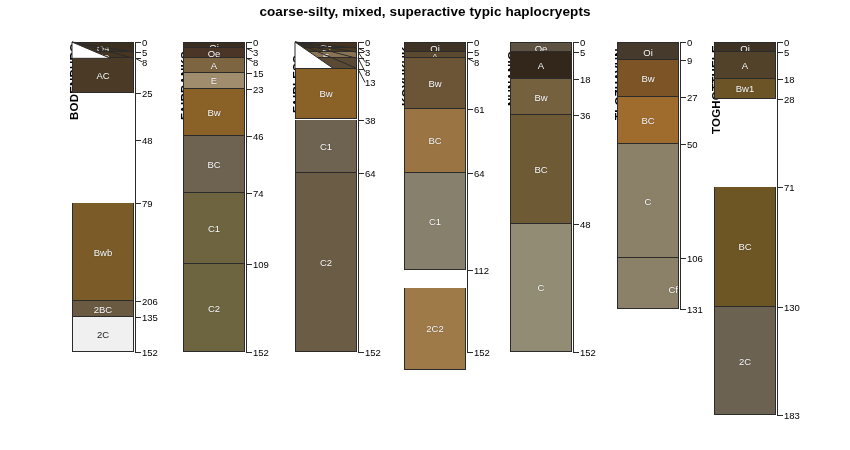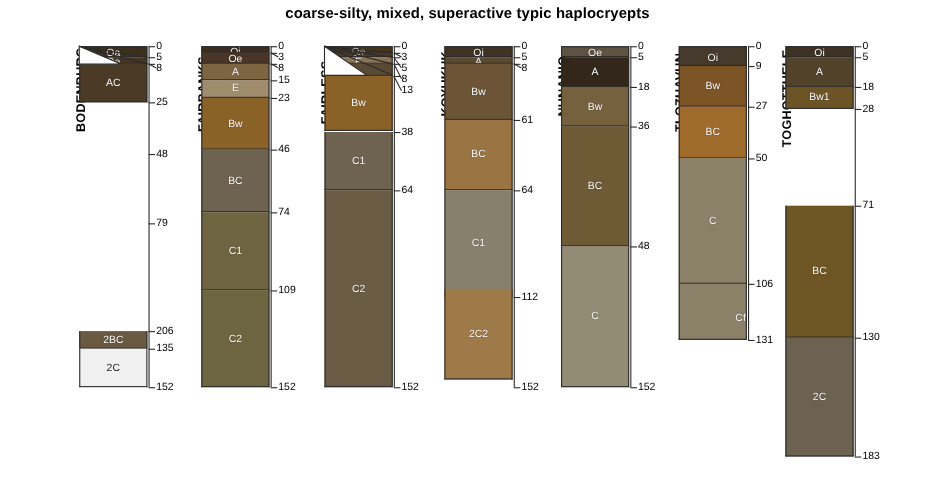--- a/index.html
+++ b/index.html
@@ -63,20 +63,23 @@
         <div class="site-name" style="left: 68px; top: 120.17px;">BODENBURG</div>
         <div class="column" style="left: 72px; top: 42px; width: 62px; height: 310.004px;">
           <div class="horizon first" style="top: 0px; height: 10.1975px; background: rgb(59, 47, 32);">
             <span class="hz-label" style="top: -0.40125px;">Oa</span>
           </div>
           <div class="horizon" style="top: 10.1975px; height: 6.1185px; background: rgb(70, 54, 33);">
             <span class="hz-label" style="top: -1px;">Oe</span>
           </div>
           <div class="horizon" style="top: 16.316px; height: 34.6715px; background: rgb(75, 59, 38);">
             <span class="hz-label" style="top: 11.8357px;">AC</span>
+          </div>
+          <div class="horizon" style="top: 161.12px; height: 97.896px; background: rgb(123, 92, 40);">
+            <span class="hz-label" style="top: 43.448px;">Bwb</span>
           </div>
           <div class="horizon" style="top: 259.017px; height: 16.316px; background: rgb(106, 90, 66);">
             <span class="hz-label" style="top: 2.658px;">2BC</span>
           </div>
           <div class="horizon dark-text" style="top: 275.332px; height: 34.6715px; background: rgb(240, 240, 240);">
             <span class="hz-label" style="top: 11.8357px;">2C</span>
           </div>
         </div>
         <svg class="wedge" width="62" height="18.316" style="left: 72px; top: 42px;">
           <polygon points="0,0 38.44,16.316 0,16.316" fill="#ffffff" stroke="#2b2b2b" stroke-width="1"></polygon>
@@ -237,21 +240,21 @@
           </div>
           <div class="horizon" style="top: 16.316px; height: 50.9875px; background: rgb(107, 85, 54);">
             <span class="hz-label" style="top: 19.9937px;">Bw</span>
           </div>
           <div class="horizon" style="top: 67.3035px; height: 63.2245px; background: rgb(154, 116, 66);">
             <span class="hz-label" style="top: 26.1122px;">BC</span>
           </div>
           <div class="horizon" style="top: 130.528px; height: 97.896px; background: rgb(135, 128, 108);">
             <span class="hz-label" style="top: 43.448px;">C1</span>
           </div>
-          <div class="horizon" style="top: 221px; height: 81.58px; background: rgb(158, 122, 73);">
+          <div class="horizon" style="top: 246px; height: 81.58px; background: rgb(158, 122, 73);">
             <span class="hz-label" style="top: 35.29px;">2C2</span>
           </div>
         </div>
         <div class="axis" style="left: 467px; top: 42px;">
           <div class="axis-line" style="top: 0px; height: 310.004px;"></div>
           <div class="tick" style="top: 0px;"></div>
           <div class="tick-label" style="top: 0px;">0</div>
           <div class="tick" style="top: 10.1975px;"></div>
           <div class="tick-label" style="top: 10.1975px;">5</div>
           <div class="tick" style="top: 16.316px;"></div>

